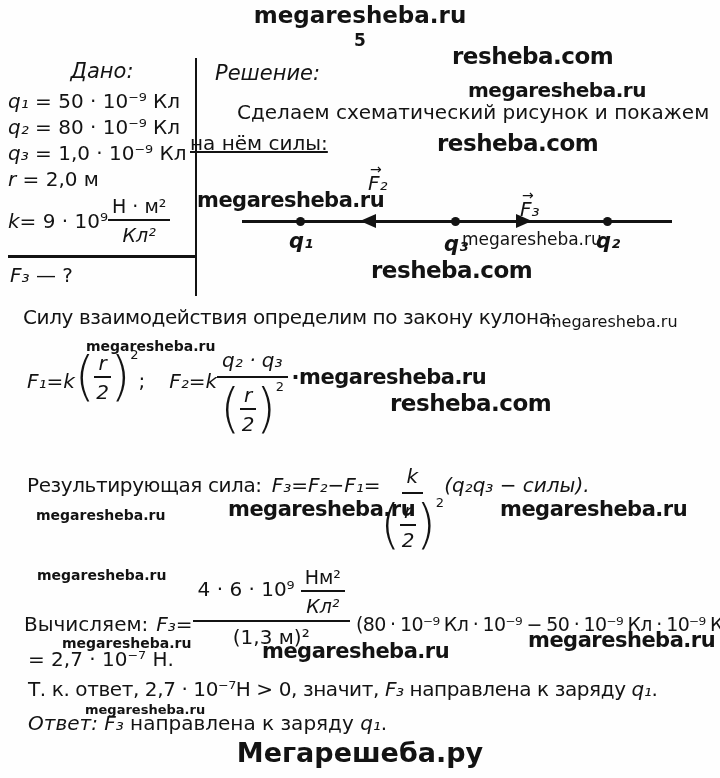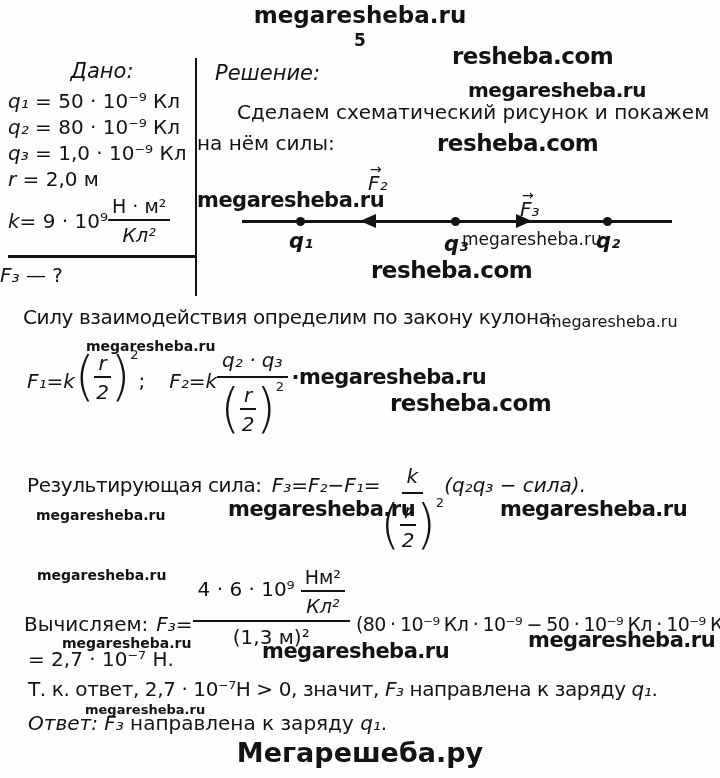--- a/index.html
+++ b/index.html
@@ -68,28 +68,28 @@
     <div class="nowrap" style="display:flex;align-items:center;margin-top:2px;">
       <span class="it">k</span>
         <span> = 9 · 10⁹</span>
       <span class="frac mini" style="font-size:19px;">
         <span class="fnum">Н · м²</span>
         <span class="fden">Кл²</span>
       </span>
     </div>
   </div>
   <div class="abs hline" style="left:8px;top:255px;width:188px;"></div>
-  <div class="abs nowrap" style="left:0;top:262px;text-align:center;"><span class="it">F₃</span><span> — ?</span></div>
+  <div class="abs nowrap" style="left:10px;top:262px;text-align:center;"><span class="it">F₃</span><span> — ?</span></div>
 
   <div class="abs vline" style="left:195px;top:58px;height:238px;"></div>
 
   <div class="abs it" style="left:215px;top:60px;font-size:21px;">Решение:</div>
   <div class="abs wm-20" style="left:468px;top:77px;">megaresheba.ru</div>
   <div class="abs nowrap" style="left:237px;top:99px;">Сделаем схематический рисунок и покажем</div>
-  <div class="abs nowrap" style="left:197px;top:130px;">на нём силы:</div>
+  <div class="abs nowrap" style="left:190px;top:130px;text-decoration:underline;">на нём силы:</div>
   <div class="abs wm-big" style="left:437px;top:130px;">resheba.com</div>
 
   <div class="abs wm-md" style="left:197px;top:187px;">megaresheba.ru</div>
   <div class="abs vec" style="left:368px;top:170px;"><span class="ar">→</span><span>F₂</span></div>
   <div class="abs vec" style="left:520px;top:170px;"><span class="ar">→</span><span>F₃</span></div>
   <div class="dline" style="left:242px;top:220px;width:430px;"></div>
   <div class="dot" style="left:296px;top:217px;"></div>
   <div class="dot" style="left:451px;top:217px;"></div>
   <div class="dot" style="left:603px;top:217px;"></div>
   <div class="tri-l" style="left:360px;top:214px;"></div>
@@ -152,21 +152,21 @@
       <span class="pf">
         <span class="paren">(</span>
         <span class="frac mini">
           <span class="fnum it">r</span>
           <span class="fden">2</span>
         </span>
         <span class="paren">)</span>
         <span class="exp">2</span>
       </span>
     </span>
-    <span class="it" style="margin-top:10px;">(q₂q₃ − сила).</span>
+    <span class="it" style="margin-top:10px;">(q₂q₃ − силы).</span>
   </div>
   <div class="abs wm-tiny" style="left:36px;top:502px;">megaresheba.ru</div>
   <div class="abs wm-md" style="left:228px;top:496px;">megaresheba.ru</div>
   <div class="abs wm-md" style="left:500px;top:496px;">megaresheba.ru</div>
 
   <div class="abs wm-tiny" style="left:37px;top:562px;">megaresheba.ru</div>
   <div class="abs frow nowrap" style="left:24px;top:565px;">
     <span style="margin-top:46px;margin-right:8px;">Вычисляем:</span>
     <span class="it" style="margin-top:46px;">F₃</span>
     <span style="margin-top:46px;"> = </span>

